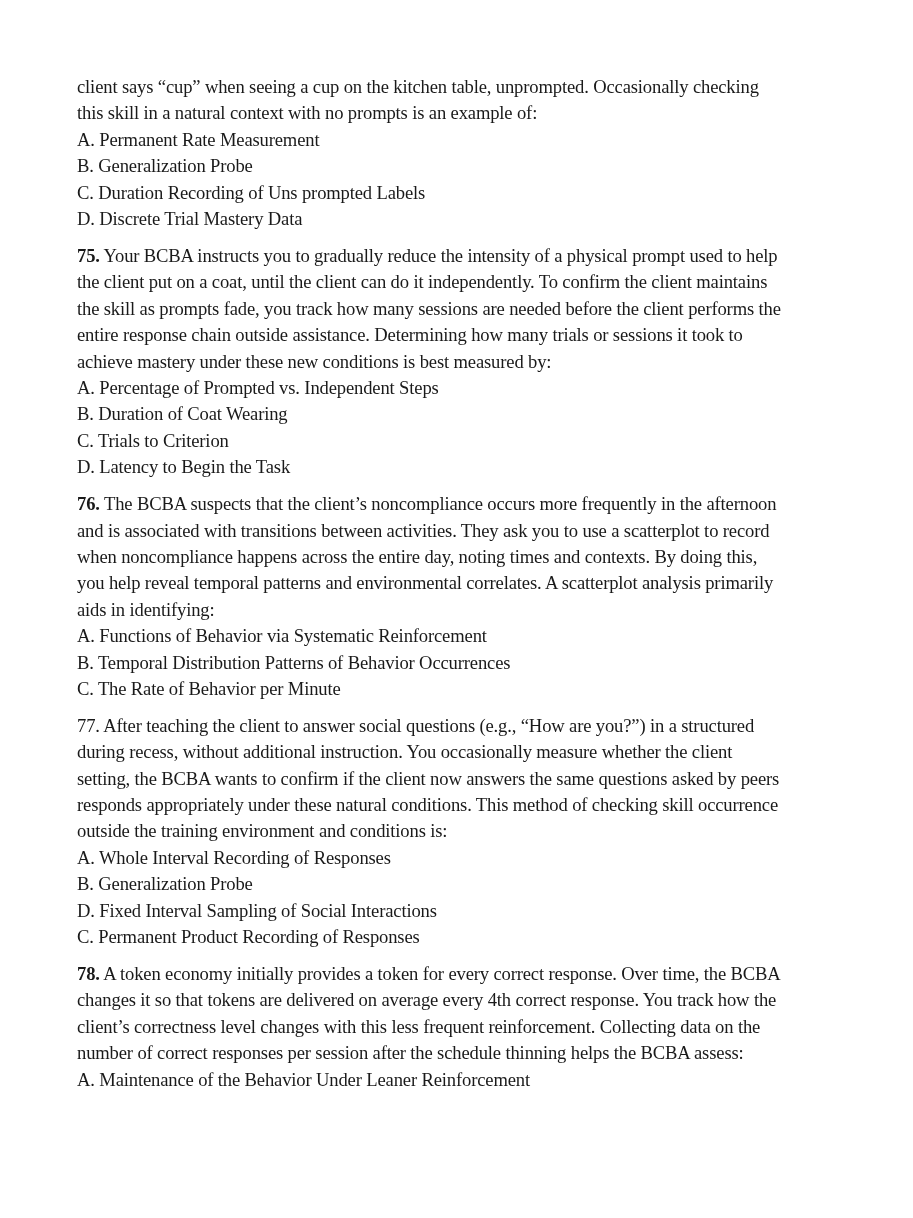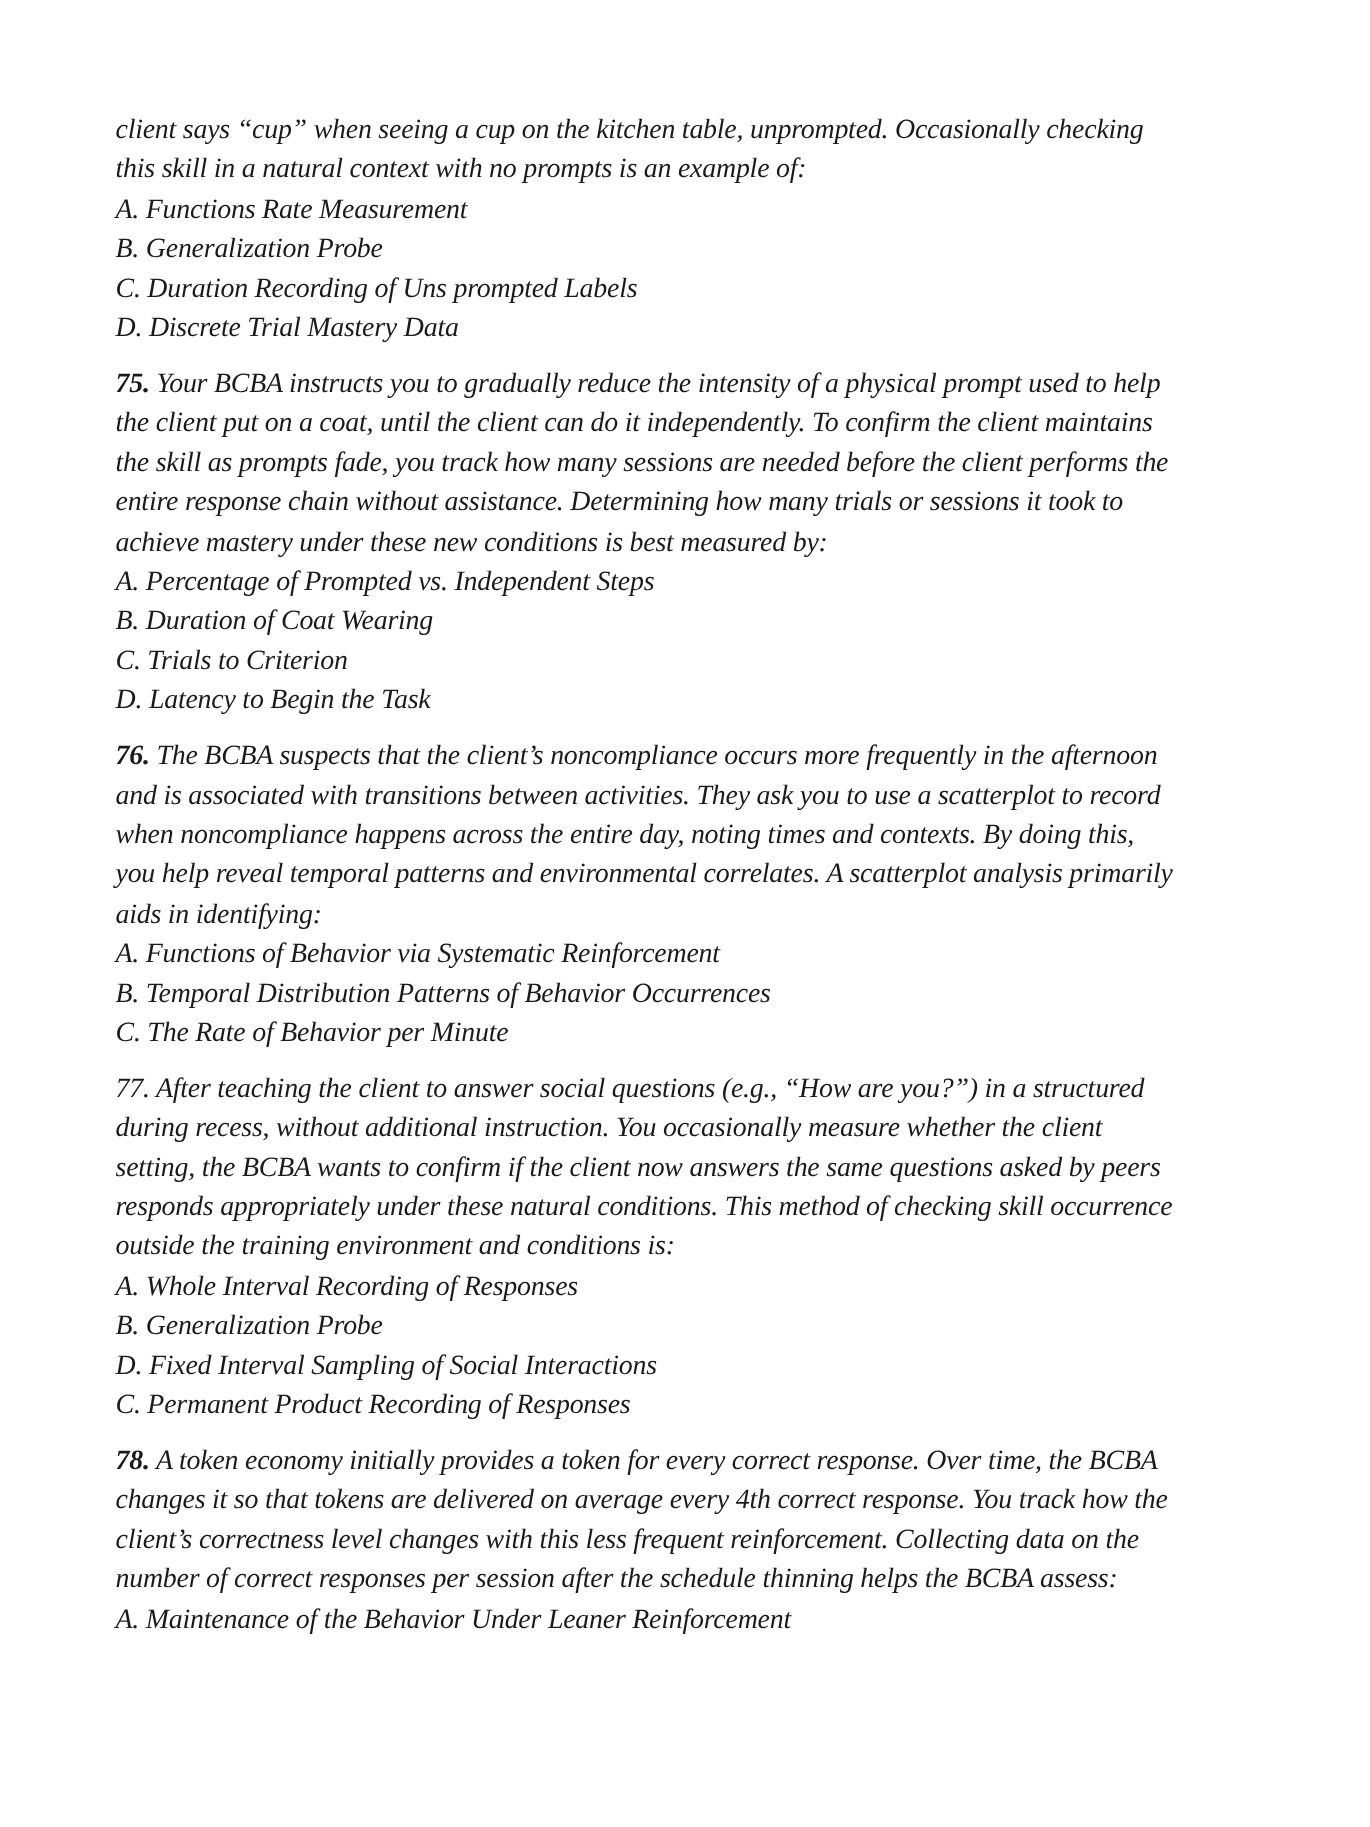--- a/index.html
+++ b/index.html
@@ -13,21 +13,20 @@
       overflow: hidden;
       position: relative;
       font-family: "Liberation Serif", "DejaVu Serif", serif;
       color: #1a1a1a;
     }
     .page {
       position: absolute;
       left: 77px;
       top: 74px;
       width: 780px;
-      font-style: italic;
     }
     .block {
       margin: 0 0 10.5px 0;
     }
     .line {
       font-size: 18.6px;
       line-height: 26.4px;
       white-space: nowrap;
       letter-spacing: -0.15px;
     }
@@ -39,31 +38,31 @@
     }
   </style>
 </head>
 <body>
 
 <div class="page">
 
   <div class="block">
     <div class="line">client says “cup” when seeing a cup on the kitchen table, unprompted. Occasionally checking</div>
     <div class="line">this skill in a natural context with no prompts is an example of:</div>
-    <div class="line">A. Functions Rate Measurement</div>
+    <div class="line">A. Permanent Rate Measurement</div>
     <div class="line">B. Generalization Probe</div>
     <div class="line">C. Duration Recording of Uns prompted Labels</div>
     <div class="line">D. Discrete Trial Mastery Data</div>
   </div>
 
   <div class="block">
     <div class="line"><span class="qnum">75.</span><span> Your BCBA instructs you to gradually reduce the intensity of a physical prompt used to help</span></div>
     <div class="line">the client put on a coat, until the client can do it independently. To confirm the client maintains</div>
     <div class="line">the skill as prompts fade, you track how many sessions are needed before the client performs the</div>
-    <div class="line">entire response chain without assistance. Determining how many trials or sessions it took to</div>
+    <div class="line">entire response chain outside assistance. Determining how many trials or sessions it took to</div>
     <div class="line">achieve mastery under these new conditions is best measured by:</div>
     <div class="line">A. Percentage of Prompted vs. Independent Steps</div>
     <div class="line">B. Duration of Coat Wearing</div>
     <div class="line">C. Trials to Criterion</div>
     <div class="line">D. Latency to Begin the Task</div>
   </div>
 
   <div class="block">
     <div class="line"><span class="qnum">76.</span><span> The BCBA suspects that the client’s noncompliance occurs more frequently in the afternoon</span></div>
     <div class="line">and is associated with transitions between activities. They ask you to use a scatterplot to record</div>

